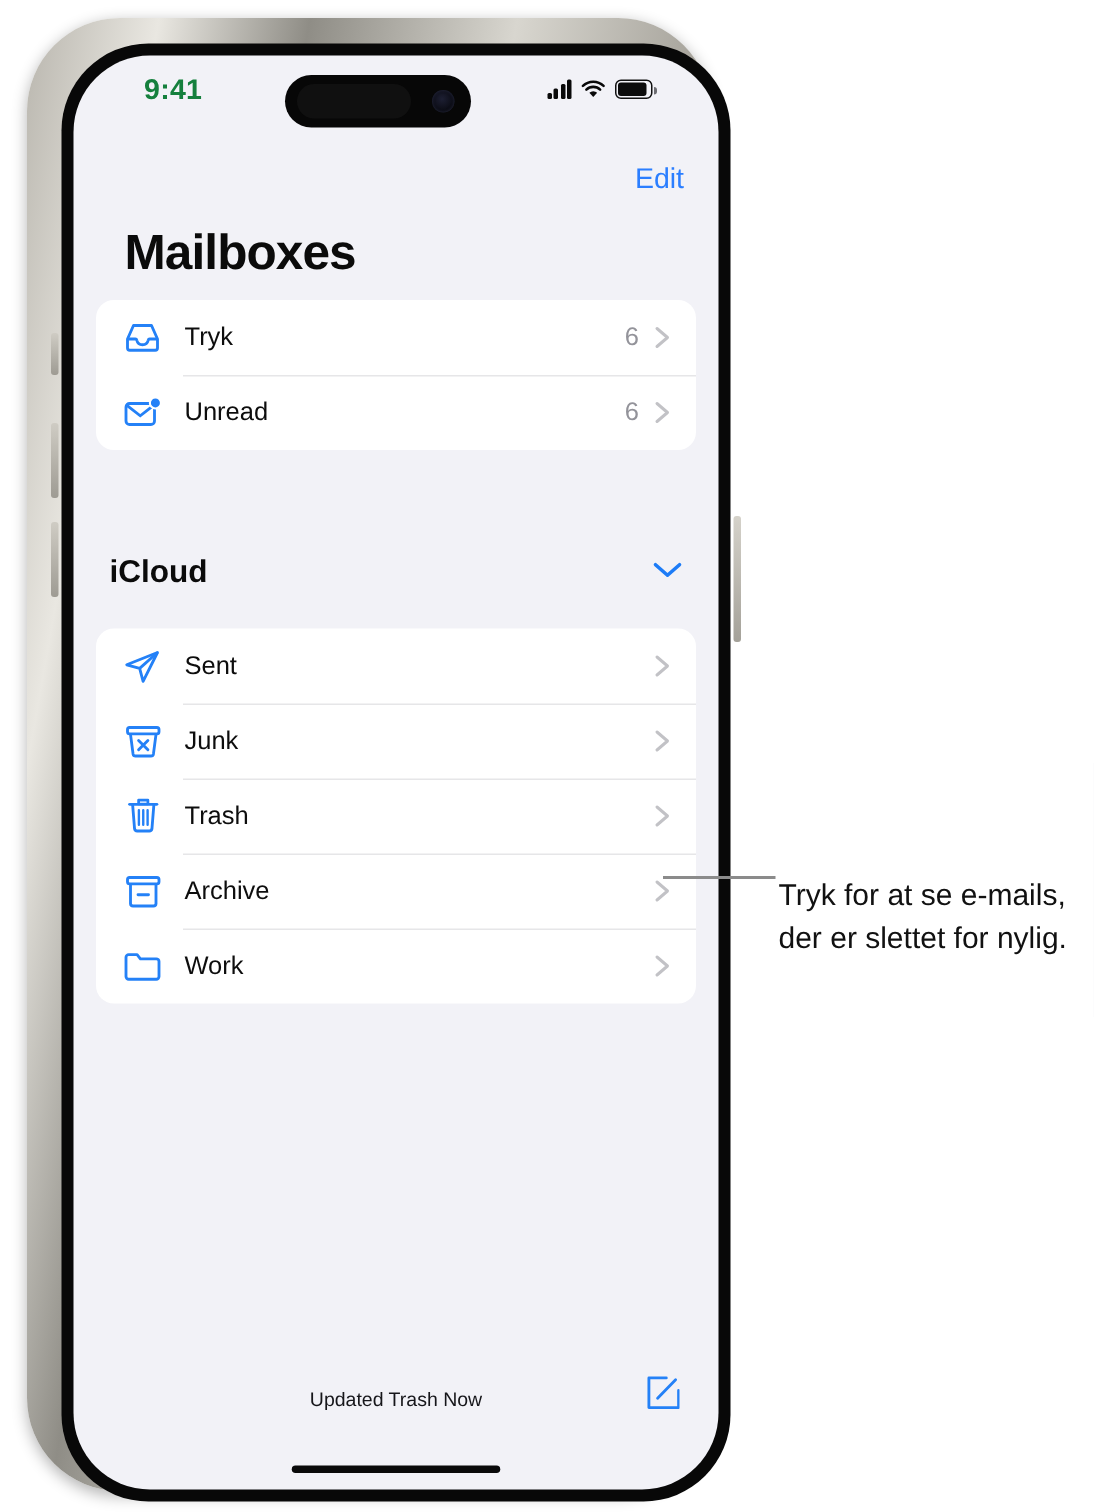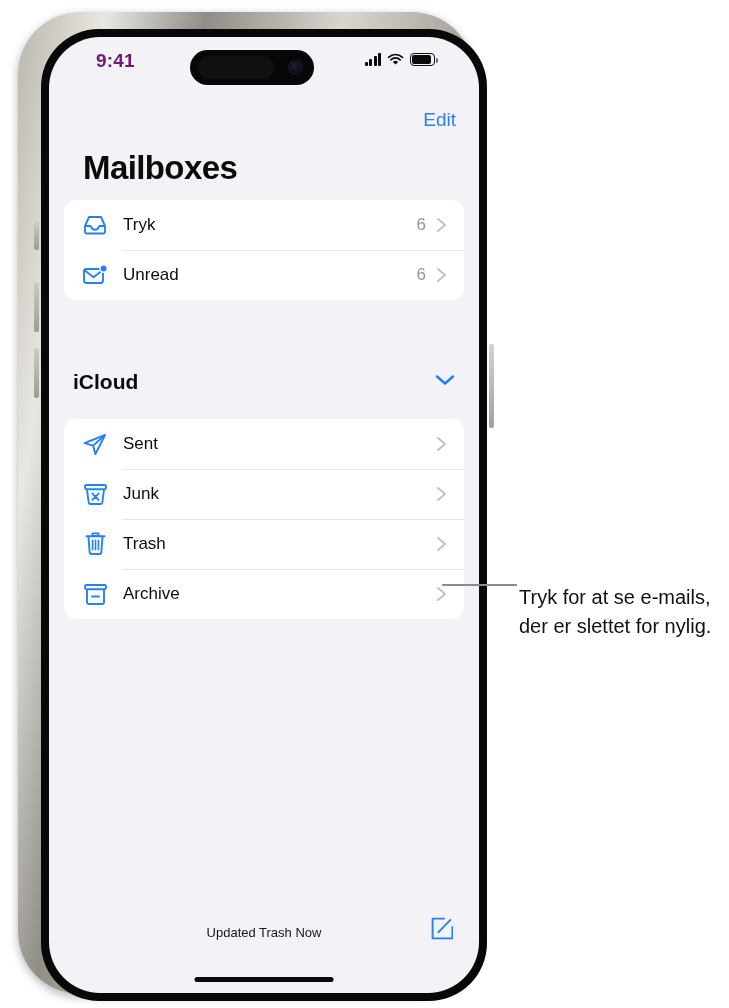--- a/index.html
+++ b/index.html
@@ -21,21 +21,21 @@
      background:linear-gradient(180deg,#cfccc4,#9e9b93);}
   #btn-silent{left:16px;top:210px;width:5px;height:28px;}
   #btn-volup{left:16px;top:270px;width:5px;height:50px;}
   #btn-voldn{left:16px;top:336px;width:5px;height:50px;}
   #btn-power{left:471px;top:332px;width:5px;height:84px;
      background:linear-gradient(180deg,#d5d2ca,#a4a199);}
 
   
   #status-bar{position:absolute;left:0;top:0;width:430px;height:54px;}
   #status-time{position:absolute;left:47px;top:13px;font-size:19px;font-weight:bold;
-     color:#701a75;letter-spacing:.2px;}
+     color:#15803d;letter-spacing:.2px;}
   #dynamic-island{position:absolute;left:141px;top:13px;width:124px;height:35px;
      border-radius:18px;background:#070707;}
   #island-pill{position:absolute;left:8px;top:6px;width:76px;height:23px;border-radius:12px;
      background:#101010;}
   #island-cam{position:absolute;right:11px;top:10px;width:15px;height:15px;border-radius:50%;
      background:radial-gradient(circle at 45% 40%,#1d1f33 0%,#0c0d16 60%,#090909 100%);
      box-shadow:inset 0 0 2px #2a2d45;}
   #status-icons{position:absolute;right:44px;top:16px;display:flex;align-items:flex-end;gap:6px;}
   .bars{display:flex;align-items:flex-end;gap:1.5px;height:13px;}
   .bars i{display:block;width:3px;background:#0a0a0a;border-radius:1px;}
@@ -219,20 +219,32 @@
           </svg>
         </span>
         <span class="row-label">Archive</span>
         <span class="row-count"></span>
         <svg class="chev" height="16" viewBox="0 0 11 16">
           <path d="M2 2l7 6-7 6" fill="none" stroke="#c2c2c6" stroke-width="2" stroke-linecap="round" stroke-linejoin="round"></path>
         </svg>
       </div>
 
 
+      <div class="row">
+        <span class="row-icon">
+          <svg width="26" height="22" viewBox="0 0 26 22">
+            <path d="M2 5.2a1.8 1.8 0 0 1 1.8-1.8h5.6l2.2 2.8h10.6A1.8 1.8 0 0 1 24 8v10a1.8 1.8 0 0 1-1.8 1.8H3.8A1.8 1.8 0 0 1 2 18z" fill="none" stroke="#2481f7" stroke-width="1.9" stroke-linejoin="round"></path>
+          </svg>
+        </span>
+        <span class="row-label">Work</span>
+        <span class="row-count"></span>
+        <svg class="chev" height="16" viewBox="0 0 11 16">
+          <path d="M2 2l7 6-7 6" fill="none" stroke="#c2c2c6" stroke-width="2" stroke-linecap="round" stroke-linejoin="round"></path>
+        </svg>
+      </div>
     </div>
 
     <div id="updated-status">Updated Trash Now</div>
     <svg id="compose-button" height="23" viewBox="0 0 23 23">
       <path d="M2.6 1.6h11.6M2.6 1.6v19.8h19.8V10" fill="none" stroke="#2481f7" stroke-width="1.9" stroke-linecap="round" stroke-linejoin="round"></path>
       <path d="M8.4 15.2l12-12.3" stroke="#2481f7" stroke-width="1.9" stroke-linecap="round"></path>
     </svg>
 
     <div id="home-indicator"></div>
   </div>

